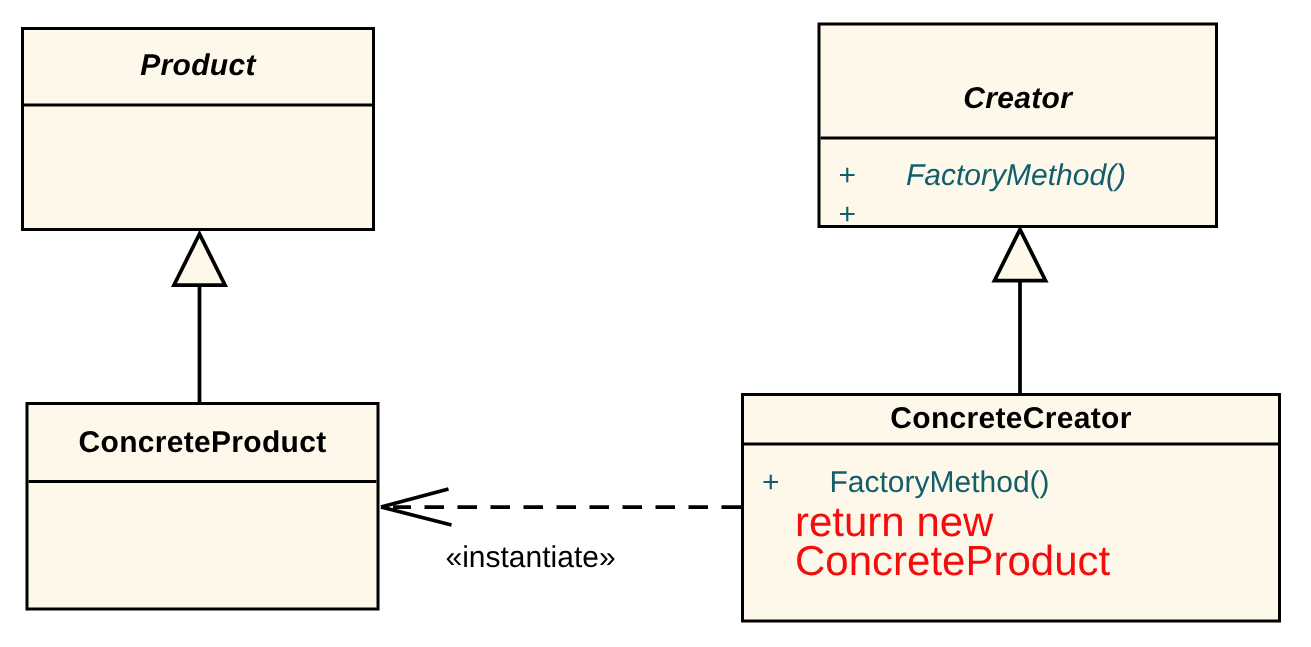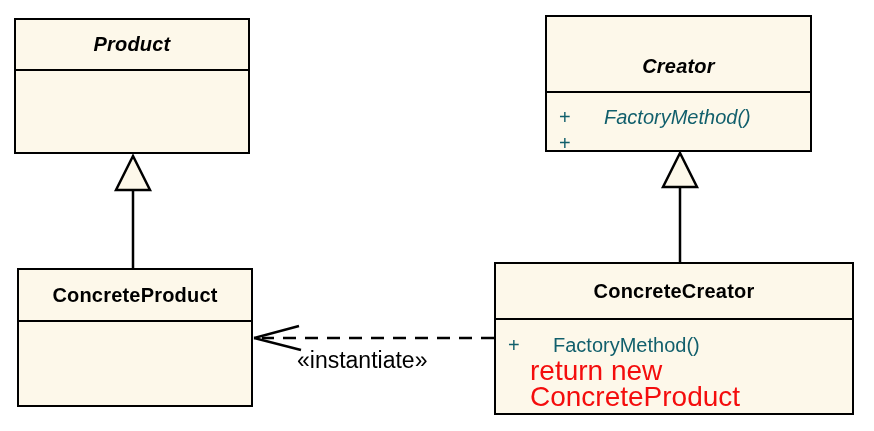--- a/index.html
+++ b/index.html
@@ -74,28 +74,28 @@
 
   
   .box-product          { left: 14px;  top: 18px;  width: 236px; height: 136px; }
   .box-product .class-title { height: 51px; }
   .box-creator          { left: 545px; top: 15px;  width: 267px; height: 137px; }
   .box-creator .class-title { height: 51px; margin-top: 25px; }
   .box-creator .class-body  { padding-top: 11px; }
   .box-concrete-product { left: 17px;  top: 268px; width: 236px; height: 139px; }
   .box-concrete-product .class-title { height: 52px; }
   .box-concrete-creator { left: 494px; top: 262px; width: 360px; height: 153px; }
-  .box-concrete-creator .class-title { height: 56px; }
+  .box-concrete-creator .class-title { height: 33px; }
   .box-concrete-creator .class-body  { padding-top: 12px; }
 
   .stereotype-label {
     position: absolute;
     left: 297px;
-    top: 347px;
-    font-size: 23px;
+    top: 361px;
+    font-size: 20px;
     color: var(--line-color);
     white-space: nowrap;
   }
 </style>
 </head>
 <body>
 
 <div class="canvas">
 
   <svg class="connectors" viewBox="0 0 874 431" xmlns="http://www.w3.org/2000/svg">

